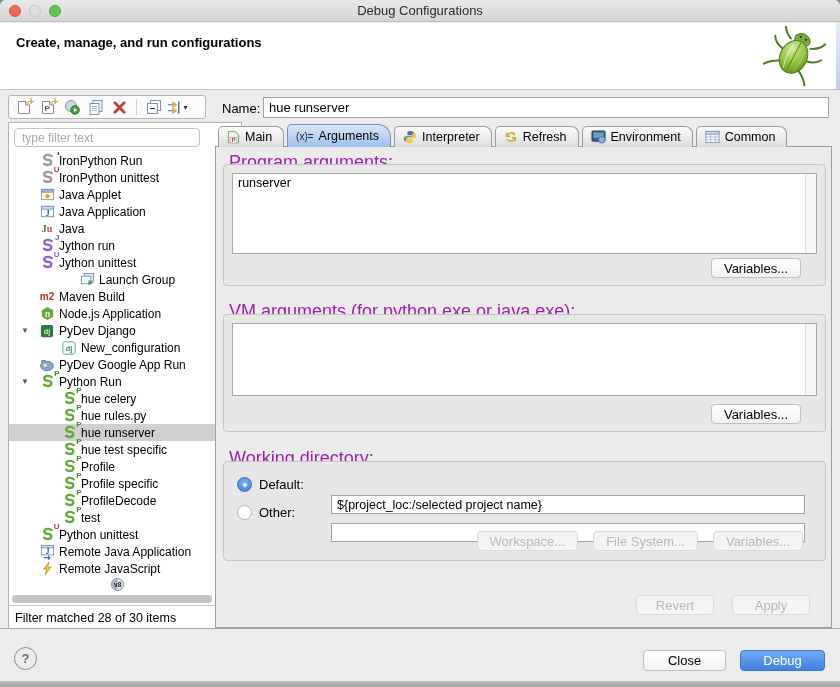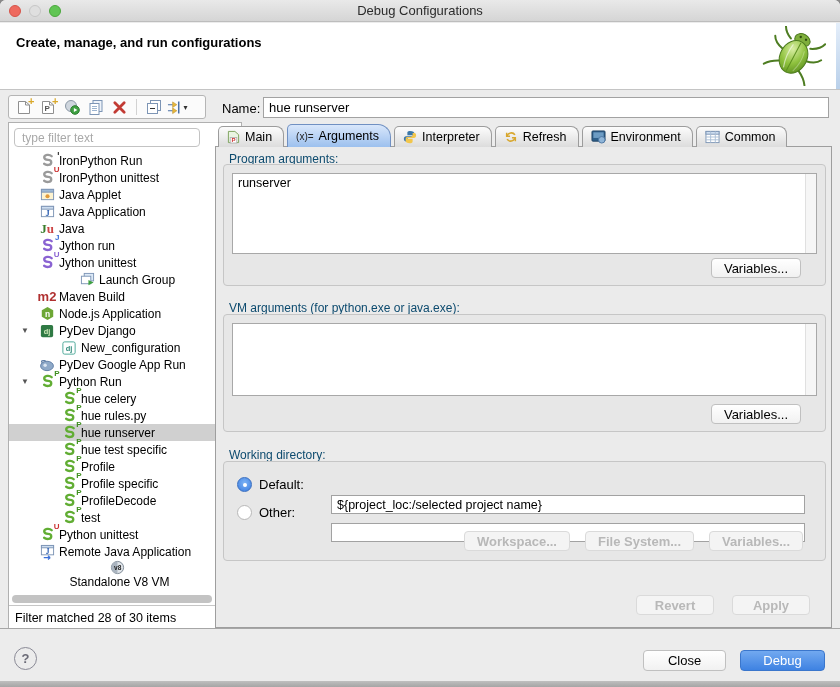--- a/index.html
+++ b/index.html
@@ -30,43 +30,43 @@
   .leftpanel{position:absolute;left:8px;top:122px;width:234px;height:509px;background:#fff;border:1px solid #b0b0b0;}
   .filter{position:absolute;left:5px;top:5px;width:186px;height:19px;border:1px solid #c3c3c3;border-radius:4px;font-size:12px;padding:0 7px;color:#333;outline:none;font-family:inherit;}
   .filter::placeholder{color:#a9a9a9;}
   .tree{position:absolute;left:0;top:29px;right:11px;height:441px;overflow:hidden;}
   .trow{height:17px;display:flex;align-items:center;font-size:12px;white-space:nowrap;position:relative;color:#000;}
   .trow.sel{background:#d0d0d0;}
   .tri{position:absolute;left:12px;font-size:8px;color:#555;}
   .ticon{margin-right:4px;display:inline-flex;width:16px;justify-content:center;flex:none;align-items:center;}
   .pyic{position:relative;display:inline-block;width:15px;height:15px;}
   .badge{position:absolute;top:-4px;right:-5px;font-size:8px;font-weight:bold;line-height:1;}
-  .txtic{font-size:13px;line-height:1;}
+  .txtic{font-size:10px;line-height:1;}
   .vscroll{position:absolute;right:1px;top:30px;width:9px;height:438px;}
   .vthumb{width:8px;height:150px;background:#c3c3c3;border-radius:4px;margin-left:1px;}
   .hscroll{position:absolute;left:3px;right:14px;bottom:27px;height:8px;}
   .hthumb{height:8px;width:93%;background:#c3c3c3;border-radius:4px;}
   .statusline{position:absolute;left:0;right:0;bottom:0;height:25px;border-top:1px solid #c6c6c6;font-size:12.5px;padding:5px 6px 0 6px;background:#fff;color:#000;}
   
   .namelabel{position:absolute;left:222px;top:101px;font-size:13px;color:#000;}
   .nameinput{position:absolute;left:263px;top:97px;width:566px;height:21px;border:1px solid #a2a2a2;font-size:13px;padding:0 5px;background:#fff;font-family:inherit;outline:none;}
   .tabbar{position:absolute;left:218px;top:124px;height:23px;display:flex;align-items:flex-end;z-index:2;}
   .tab{height:21px;display:flex;align-items:center;gap:5px;padding:0 11px 0 8px;font-size:12.5px;background:linear-gradient(#fcfcfc,#dcdcdc);border:1px solid #9c9c9c;border-bottom:none;border-radius:5px 8px 0 0;margin-right:3px;color:#000;}
   .tab.active{background:linear-gradient(#d9e7fb,#9cc0ee);border-color:#7090c2;border-radius:5px 13px 0 0;height:23px;}
   .tabicon{display:inline-flex;align-items:center;}
   .argsglyph{font-size:10px;color:#222;}
   .content{position:absolute;left:215px;top:146px;width:617px;height:482px;background:#ebebeb;border:1px solid #9e9e9e;z-index:1;}
-  .glabel{position:absolute;font-size:12px;color:#0c4a6e;text-align:center;}
+  .glabel{position:absolute;font-size:18px;color:#a21caf;text-align:center;}
   .group{position:absolute;border:1px solid #c6c6c6;border-radius:4px;background:#e7e7e7;}
   .tawrap{position:absolute;left:8px;top:8px;right:8px;border:1px solid #a8a8a8;background:#fde047;}
   .ta{position:absolute;left:0;top:0;right:11px;bottom:0;width:calc(100% - 11px);height:100%;border:none;resize:none;font-size:12.5px;font-family:inherit;padding:2px 5px;outline:none;background:#fff;}
   .tascroll{position:absolute;right:0;top:0;bottom:0;width:11px;background:#f6f6f6;border-left:1px solid #e0e0e0;}
   .varbtn{position:absolute;right:24px;bottom:7px;}
   .macbtn{height:20px;min-width:78px;padding:0 12px;font-size:13px;font-family:inherit;background:linear-gradient(#ffffff,#f1f1f1);border:1px solid #c0c0c0;border-radius:4px;color:#000;}
-  .macbtn.disabled{color:#b8b8b8;background:#f4f4f4;border-color:#dadada;font-weight:bold;}
+  .macbtn.disabled{color:#b8b8b8;background:#f4f4f4;border-color:#dadada;}
   .primary{background:linear-gradient(#72a9f0,#3e82e2);border-color:#3a76cc;color:#fff;}
   .radio{width:15px;height:15px;border-radius:50%;display:inline-block;position:absolute;}
   .radio.on{background:radial-gradient(circle at 50% 38%,#7db3f5,#3a7ce0);border:1px solid #3a6fc0;}
   .radio.on::after{content:'';position:absolute;left:4.5px;top:4.5px;width:4px;height:4px;border-radius:50%;background:#fff;}
   .radio.off{background:#fff;border:1px solid #b8b8b8;}
   .rlabel{position:absolute;font-size:13px;color:#000;}
   .wdfield{position:absolute;height:19px;border:1px solid #a2a2a2;background:#fff;font-size:12.5px;padding:0 5px;font-family:inherit;outline:none;margin-top:20px;}
   .wdbtnrow{position:absolute;right:22px;bottom:9px;display:flex;gap:15px;}
   .applyrow{position:absolute;right:21px;top:448px;display:flex;gap:18px;}
   
@@ -389,20 +389,28 @@
           <span class="ticon">
             <svg width="15" height="16" viewBox="0 0 16 17">
               <rect x="1.5" y="1.5" width="13" height="10" fill="#fff" stroke="#7d95b5"></rect>
               <rect x="1.5" y="1.5" width="13" height="2.5" fill="#cdddf0" stroke="#7d95b5"></rect>
               <text x="8" y="10.3" text-anchor="middle" font-size="8" font-weight="bold" fill="#2a5db0" font-family="Liberation Serif,serif">J</text>
               <path d="M4 14.5h7m0 0l-2.5-2m2.5 2l-2.5 2" stroke="#3a6fd8" stroke-width="1.3" fill="none"></path>
             </svg>
           </span>
           <span>Remote Java Application</span>
         </div>
+        <div class="trow" style="padding-left: 30px;">
+          <span class="ticon">
+            <svg width="13" height="15" viewBox="0 0 14 15">
+              <path d="M8.5 0.5L3 8h3.2L4.5 14.5 11 6H7.5z" fill="#edc83f" stroke="#b3932a" stroke-width="0.8"></path>
+            </svg>
+          </span>
+          <span>Remote JavaScript</span>
+        </div>
         <div class="trow" style=" flex-direction: column;">
           <span class="ticon">
             <svg width="15" height="15" viewBox="0 0 16 16">
               <circle cx="8" cy="8" r="6.5" fill="#dfe4e9" stroke="#7a8591"></circle>
               <path d="M8 1.5a6.5 6.5 0 0 0 0 13" fill="#aab4bf"></path>
               <text x="8.2" y="10.8" text-anchor="middle" font-size="7" font-weight="bold" fill="#222">v8</text>
             </svg>
           </span>
           <span>Standalone V8 VM</span>
         </div>

